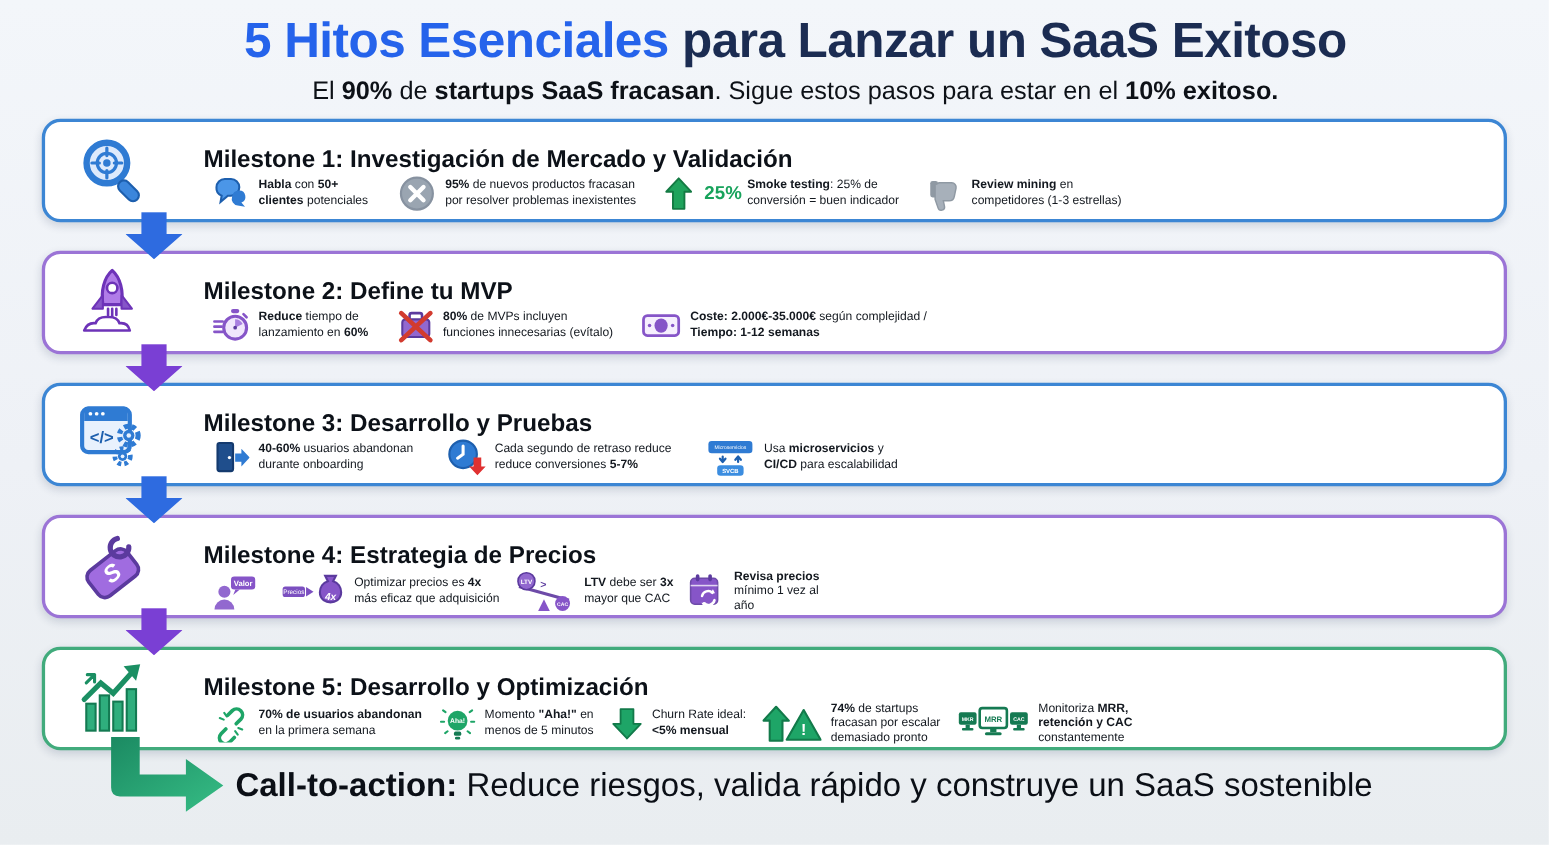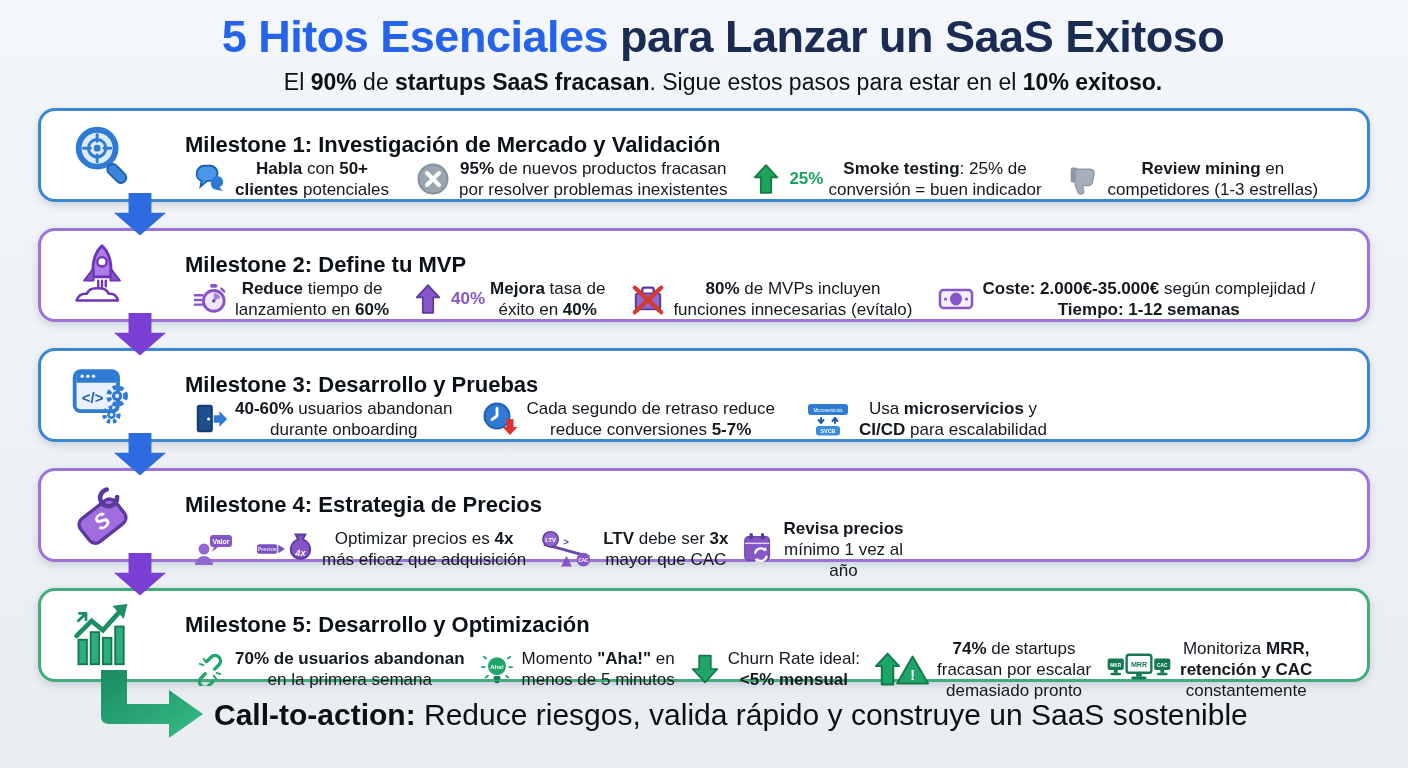--- a/index.html
+++ b/index.html
@@ -28,21 +28,21 @@
   .content  { flex:1; display:flex; flex-direction:column; padding:21px 10px 6px 0; min-width:0; }
   .m-title  { font-size:22px; font-weight:bold; margin:0; padding-left:22px; color:#0c1118; }
   .items { display:flex; align-items:center; flex:1; padding-left:30px; }
   .item  { display:flex; align-items:center; flex:none; }
   .m1 .item + .item { margin-left:26px; }
   .m2 .item + .item { margin-left:26px; }
   .m3 .item + .item { margin-left:30px; }
   .m4 .item + .item { margin-left:13px; }
   .m5 .item + .item { margin-left:15px; }
   .ic { flex:none; margin-right:8px; display:flex; align-items:center; }
-  .txt { font-size:17px; line-height:1.24; margin:0; white-space:nowrap; color:#13181f;text-align:center; }
+  .txt { font-size:11px; line-height:1.24; margin:0; white-space:nowrap; color:#13181f; }
   .txt b { font-weight:bold; }
   .pct { font-size:17px; font-weight:bold; margin:0 5px 0 2px; }
   .pct-green  { color:#18a35c; }
   .pct-purple { color:#8655c8; }
 
   .gap { height:26px; position:relative; z-index:8; }
   .flow-arrow {
     position:absolute; left:76px; top:-9px; width:52px; height:43px;
     clip-path:polygon(28% 0,72% 0,72% 47%,100% 47%,50% 100%,0 47%,28% 47%);
   }
@@ -140,29 +140,20 @@
             <svg width="34" height="34" viewBox="0 0 36 36">
               <path d="M2 14 h8 M2 19 h7 M2 24 h8" stroke="#8655c8" stroke-width="2.5" stroke-linecap="round"></path>
               <rect x="18" y="2" width="8" height="4" rx="2" fill="#8655c8"></rect>
               <path d="M30 7 l3 3" stroke="#8655c8" stroke-width="2.5" stroke-linecap="round"></path>
               <circle cx="22" cy="20" r="11" fill="#f0e6fc" stroke="#8655c8" stroke-width="3"></circle>
               <path d="M22 20 V12 A8 8 0 0 1 29.2 16.5 Z" fill="#a87fe0"></path>
               <circle cx="22" cy="20" r="1.8" fill="#5b3a9e"></circle>
             </svg>
           </span>
           <p class="txt"><b>Reduce</b><span> tiempo de</span><br><span>lanzamiento en </span><b>60%</b></p>
-        </div>
-        <div class="item">
-          <span class="ic">
-            <svg width="26" height="34" viewBox="0 0 30 36">
-              <path d="M15 2 L28 16 h-7 v18 H9 V16 H2 Z" fill="#8655c8" stroke="#5b3a9e" stroke-width="2" stroke-linejoin="round"></path>
-            </svg>
-          </span>
-          <b class="pct pct-purple">40%</b>
-          <p class="txt"><b>Mejora</b><span> tasa de</span><br><span>éxito en </span><b>40%</b></p>
         </div>
         <div class="item">
           <span class="ic">
             <svg width="34" height="34" viewBox="0 0 36 36">
               <path d="M12 12 v-4 a2 2 0 0 1 2 -2 h8 a2 2 0 0 1 2 2 v4" fill="none" stroke="#5b3a9e" stroke-width="2.5"></path>
               <rect x="5" y="12" width="26" height="17" rx="3" fill="#9268cf" stroke="#5b3a9e" stroke-width="2"></rect>
               <path d="M4 6 L32 32 M32 6 L4 32" stroke="#d23b2f" stroke-width="4.5" stroke-linecap="round"></path>
             </svg>
           </span>
           <p class="txt"><b>80%</b><span> de MVPs incluyen</span><br><span>funciones innecesarias (evítalo)</span></p>

